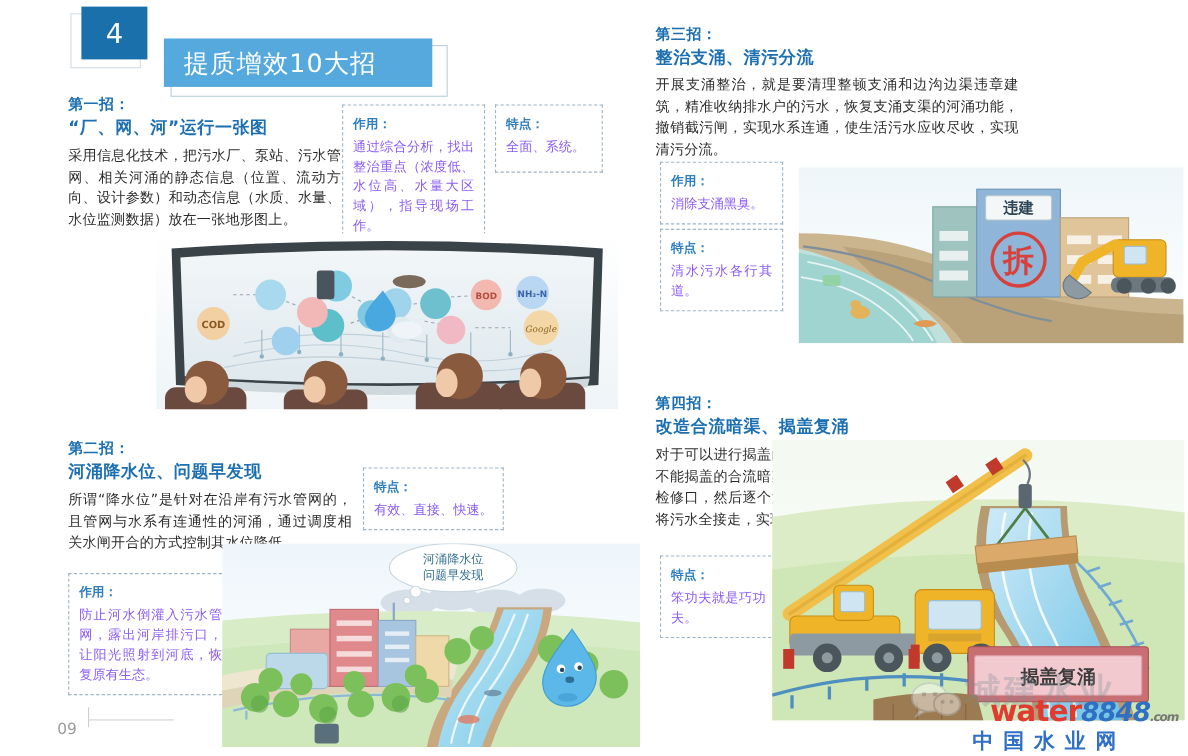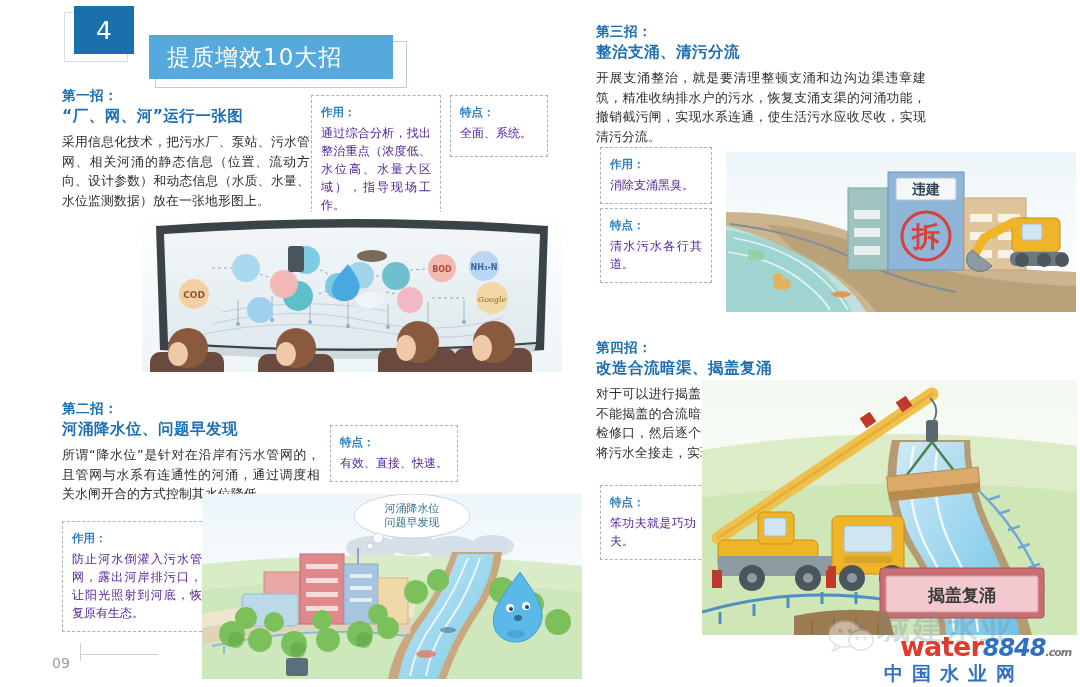--- a/index.html
+++ b/index.html
@@ -27,21 +27,21 @@
   .col-left{position:absolute;left:62px;top:86px;width:500px;}
   .col-right{position:absolute;left:596px;top:22px;width:470px;}
 
   .sec-kicker{color:#1c6fb0;font-size:13.5px;font-weight:bold;line-height:19px;letter-spacing:.5px;}
   .sec-title{color:#1c6fb0;font-size:15.5px;font-weight:bold;line-height:22px;letter-spacing:.5px;}
   .sec-body{color:#2c2c2c;font-size:12.8px;line-height:19.5px;letter-spacing:.2px;margin-top:5px;text-align:justify;}
 
   
   .note{border:1px dashed #9fb4c4;background:#ffffff;padding:8px 9px 9px 9px;box-sizing:border-box;}
   .note-label{color:#2f7fbe;font-size:11.5px;font-weight:bold;line-height:16px;margin-bottom:4px;}
-  .note-text{color:#4c1d95;font-size:12px;line-height:18px;text-align:justify;}
+  .note-text{color:#8b5cf6;font-size:12px;line-height:18px;text-align:justify;}
 
   
   .s1{position:relative;}
   .s1-text{width:248px;}
   .s1-note-a{position:absolute;left:249px;top:9px;width:130px;min-height:92px;}
   .s1-note-b{position:absolute;left:388px;top:9px;width:98px;min-height:62px;}
 
   
   .illus1{position:absolute;left:80px;top:126px;width:420px;height:160px;}
 
@@ -53,21 +53,21 @@
   .illus2{position:absolute;left:140px;top:95px;width:380px;height:185px;}
 
   
   .s3{position:relative;}
   .s3-text{width:330px;}
   .s3-note-a{position:absolute;left:4px;top:125px;width:112px;min-height:52px;}
   .s3-note-b{position:absolute;left:4px;top:186px;width:112px;min-height:72px;}
   .illus3{position:absolute;left:130px;top:130px;width:350px;height:144px;}
 
   
-  .s4{position:absolute;left:0;top:316px;width:470px;}
+  .s4{position:absolute;left:0;top:336px;width:470px;}
   .s4-text{width:250px;}
   .s4-note{position:absolute;left:4px;top:147px;width:106px;min-height:66px;}
   .illus4{position:absolute;left:106px;top:42px;width:375px;height:255px;}
 
   
   .pagenum{position:absolute;left:52px;bottom:16px;color:#9a9a9a;font-size:14px;}
   .pagenum-rule{position:absolute;left:80px;bottom:32px;width:78px;height:1px;background:#cfcfcf;}
   .pagenum-tick{position:absolute;left:80px;bottom:26px;width:1px;height:18px;background:#cfcfcf;}
 
   

